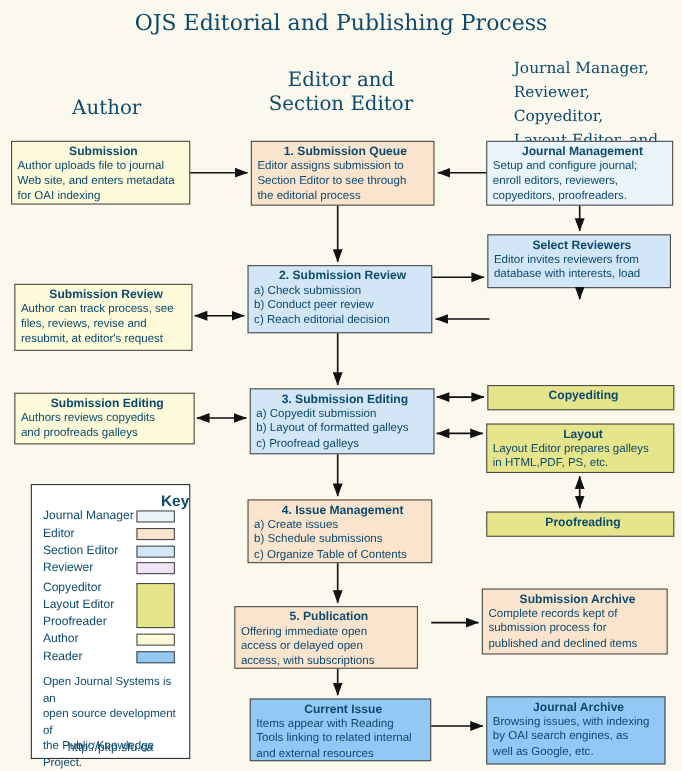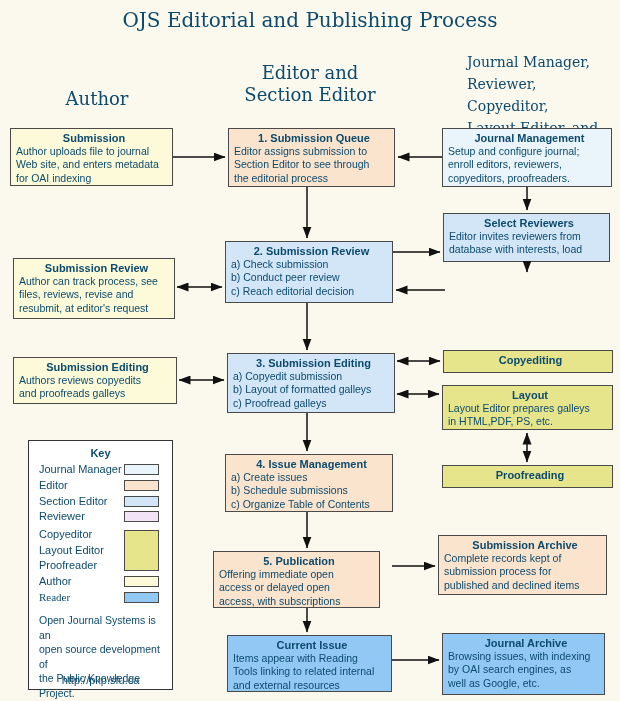--- a/index.html
+++ b/index.html
@@ -37,34 +37,34 @@
   #bx-selrev{left:443px;top:213px;width:167px;height:49px;}
   #bx-revcond{left:445px;top:275px;width:165px;height:56px;}
   #bx-copyedit{left:443px;top:350px;width:170px;height:23px;}
   #bx-layout{left:442px;top:385px;width:171px;height:45px;}
   #bx-proof{left:442px;top:465px;width:171px;height:23px;}
   #bx-subarch{left:438px;top:535px;width:169px;height:60px;}
   #bx-jarch{left:442px;top:633px;width:163px;height:62px;}
 
   #key{position:absolute;left:28px;top:440px;width:145px;height:250px;
        border:1.5px solid #333;background:#fff;box-sizing:border-box;}
-  .key-title{position:absolute;top:6px;left:0;width:100%;text-align:center;
-             font-weight:bold;font-size:11px;}
+  .key-title{position:absolute;top:6px;left:0;width:100%;text-align:right;
+             font-weight:bold;font-size:14px;}
   .key-label{position:absolute;left:10px;font-size:11px;line-height:13px;}
   .key-swatch{position:absolute;left:95px;width:35px;height:11px;
               border:1.5px solid #4A4A4A;box-sizing:border-box;}
   #kl-jm{top:22px;}   #ks-jm{top:23px;}
   #kl-ed{top:38px;}   #ks-ed{top:39px;}
   #kl-se{top:54px;}   #ks-se{top:55px;}
   #kl-rv{top:69px;}   #ks-rv{top:70px;}
   #kl-cp{top:87px;}
   #kl-le{top:103px;}  #ks-clp{top:89px;height:41px;}
   #kl-pf{top:118px;}
   #kl-au{top:134px;}  #ks-au{top:135px;}
-  #kl-rd{top:150px;font-family:Liberation Serif, serif;}  #ks-rd{top:151px;}
+  #kl-rd{top:150px;}  #ks-rd{top:151px;}
   .key-note{position:absolute;left:10px;top:172px;width:130px;font-size:10.5px;
             line-height:14.5px;white-space:pre-line;}
   .key-url{position:absolute;left:0;top:233px;width:100%;text-align:center;font-size:11px;}
 
   #arrows{position:absolute;left:0;top:0;pointer-events:none;}
   #arrows line{stroke:#111;stroke-width:1.5;}
 </style>
 </head>
 <body>
 

